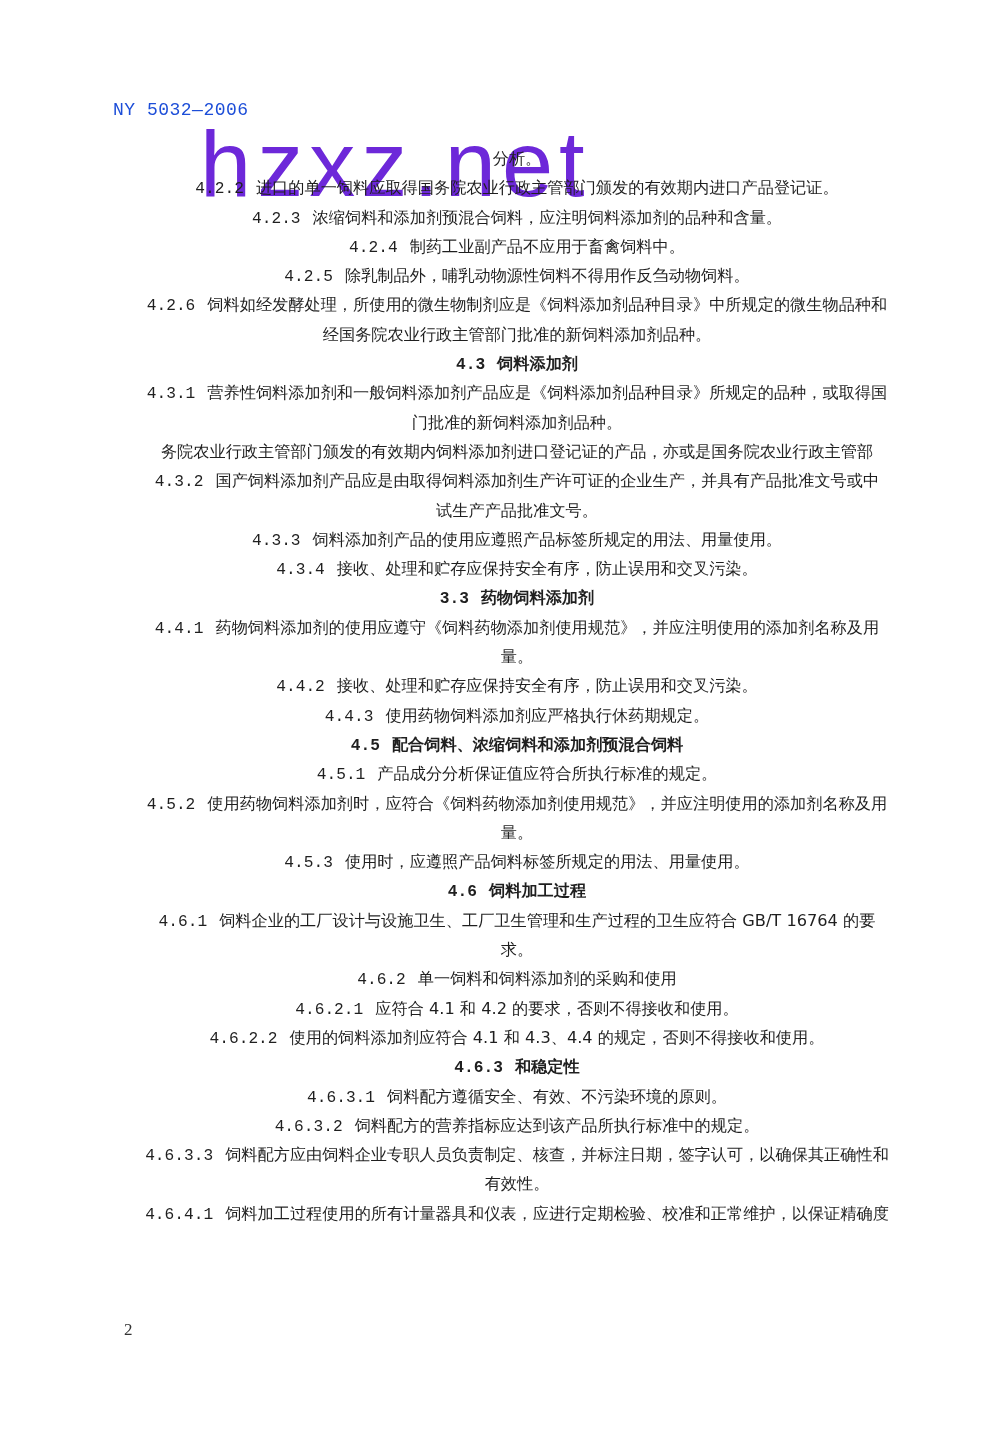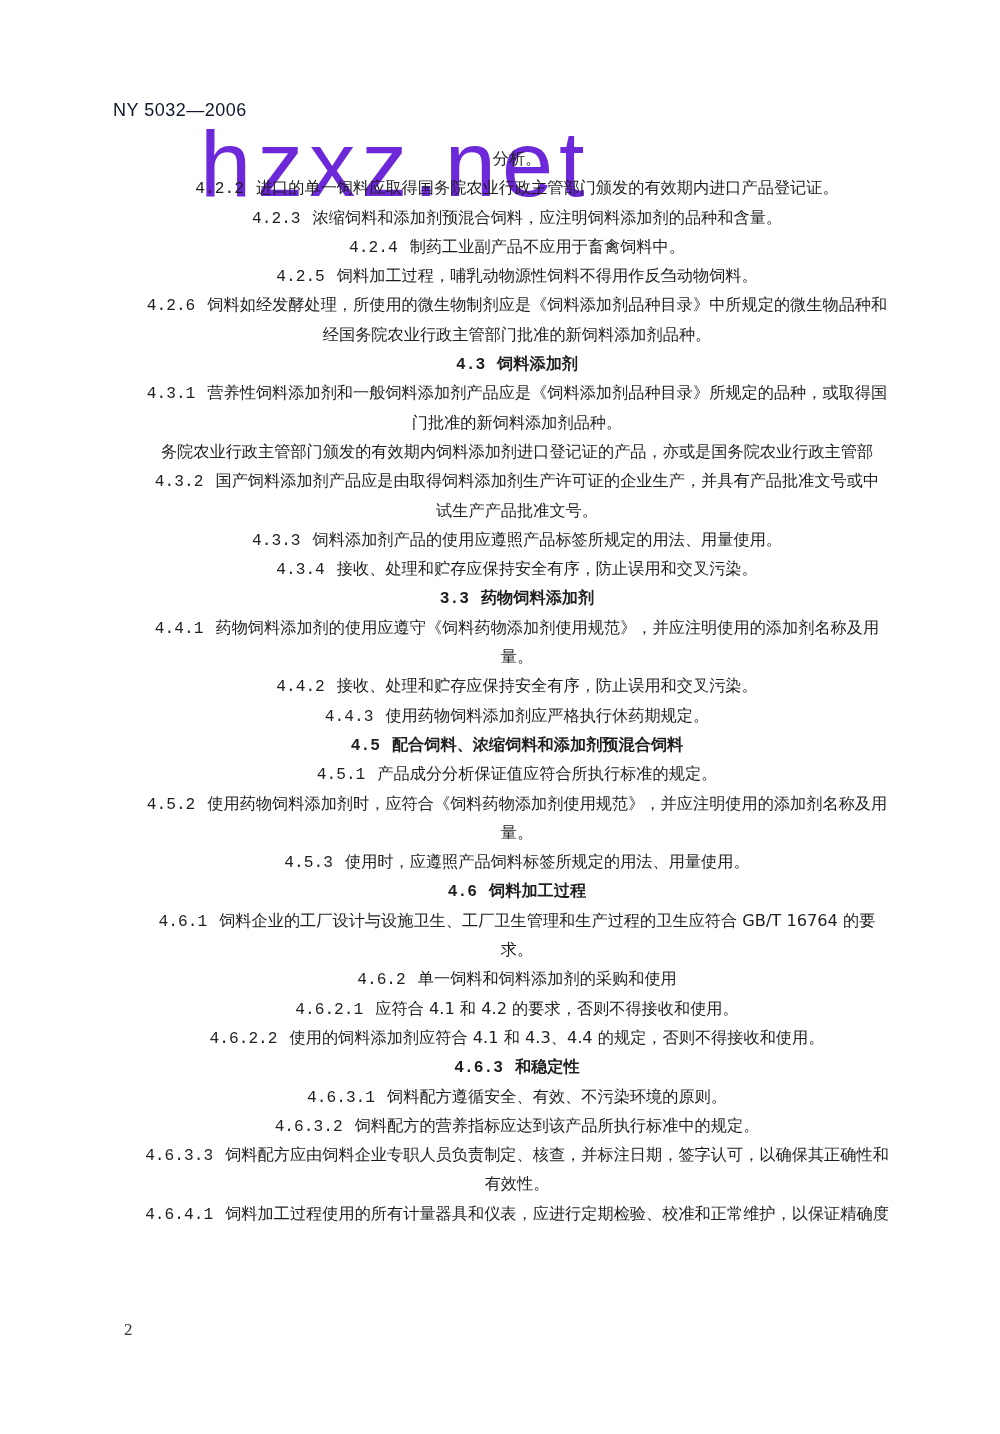--- a/index.html
+++ b/index.html
@@ -18,24 +18,24 @@
     .page {
       position: absolute;
       left: 0; top: 0;
       width: 1000px;
       height: 1434px;
     }
     .header-code {
       position: absolute;
       left: 113px;
       top: 100px;
-      font-family: Liberation Sans, sans-serif;
+      font-family: Liberation Mono, monospace;
       font-size: 18px;
       letter-spacing: 0.5px;
-      color: #0f172a;
+      color: #1d4ed8;
     }
     .watermark {
       position: absolute;
       left: 200px;
       top: 118px;
       font-family: "Liberation Sans", sans-serif;
       font-weight: normal;
       font-size: 92px;
       letter-spacing: 6px;
       color: #6d28d9;
@@ -79,21 +79,21 @@
 
 <div class="page">
   <div class="header-code">NY 5032—2006</div>
   <div class="watermark">hzxz.net</div>
 
   <div class="body-text" id="body-text">
       <div class="line"><span class="txt">分析。</span></div>
       <div class="line"><span class="num">4.2.2</span><span class="txt">进口的单一饲料应取得国务院农业行政主管部门颁发的有效期内进口产品登记证。</span></div>
       <div class="line"><span class="num">4.2.3</span><span class="txt">浓缩饲料和添加剂预混合饲料，应注明饲料添加剂的品种和含量。</span></div>
       <div class="line"><span class="num">4.2.4</span><span class="txt">制药工业副产品不应用于畜禽饲料中。</span></div>
-      <div class="line"><span class="num">4.2.5</span><span class="txt">饲料加工过程，哺乳动物源性饲料不得用作反刍动物饲料。</span></div>
+      <div class="line"><span class="num">4.2.5</span><span class="txt">除乳制品外，哺乳动物源性饲料不得用作反刍动物饲料。</span></div>
       <div class="line"><span class="num">4.2.6</span><span class="txt">饲料如经发酵处理，所使用的微生物制剂应是《饲料添加剂品种目录》中所规定的微生物品种和</span></div>
       <div class="line"><span class="txt">经国务院农业行政主管部门批准的新饲料添加剂品种。</span></div>
       <div class="line heading"><span class="num">4.3</span><span class="txt">饲料添加剂</span></div>
       <div class="line"><span class="num">4.3.1</span><span class="txt">营养性饲料添加剂和一般饲料添加剂产品应是《饲料添加剂品种目录》所规定的品种，或取得国</span></div>
       <div class="line"><span class="txt">门批准的新饲料添加剂品种。</span></div>
       <div class="line"><span class="txt">务院农业行政主管部门颁发的有效期内饲料添加剂进口登记证的产品，亦或是国务院农业行政主管部</span></div>
       <div class="line"><span class="num">4.3.2</span><span class="txt">国产饲料添加剂产品应是由取得饲料添加剂生产许可证的企业生产，并具有产品批准文号或中</span></div>
       <div class="line"><span class="txt">试生产产品批准文号。</span></div>
       <div class="line"><span class="num">4.3.3</span><span class="txt">饲料添加剂产品的使用应遵照产品标签所规定的用法、用量使用。</span></div>
       <div class="line"><span class="num">4.3.4</span><span class="txt">接收、处理和贮存应保持安全有序，防止误用和交叉污染。</span></div>

